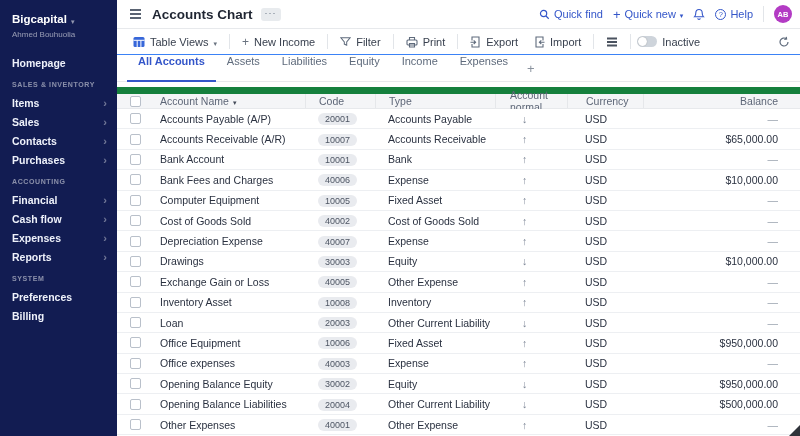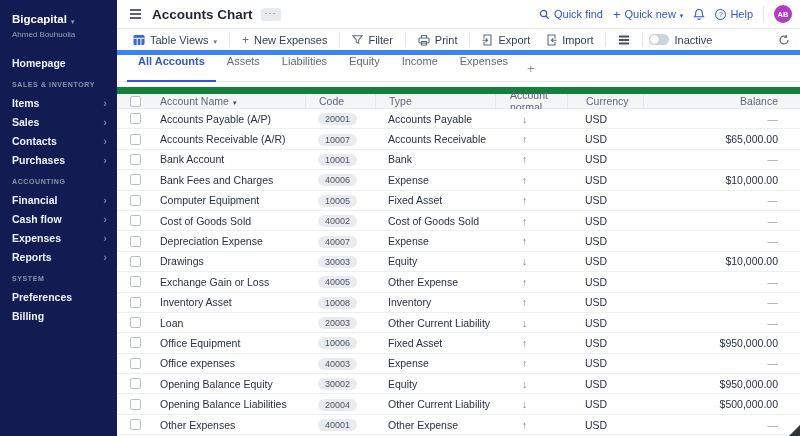--- a/index.html
+++ b/index.html
@@ -30,21 +30,21 @@
   .more-btn { margin-left:8px; background:#e8ebee; border-radius:3px; height:13px; line-height:10px; padding:0 4px; font-size:9px; letter-spacing:1px; color:#5f6b7c; cursor:pointer; }
   .topbar-right { margin-left:auto; display:flex; align-items:center; gap:10px; color:var(--accent,#3456c9); font-size:11px; }
   .tb-link { display:flex; align-items:center; gap:4px; cursor:pointer; white-space:nowrap; }
   .caret-sm::after { content:"▾"; font-size:7px; color:var(--accent,#3456c9); }
   .icon-svg { display:block; }
   .help-circle { width:11px; height:11px; border:1px solid var(--accent,#3456c9); border-radius:50%; font-size:7.5px; display:flex; align-items:center; justify-content:center; }
   .vdiv { width:1px; height:16px; background:#e2e5e9; }
   .avatar { width:18px; height:18px; border-radius:50%; background:var(--avatar_bg,#b33bc4); color:#fff; font-size:7.5px; font-weight:700; display:flex; align-items:center; justify-content:center; cursor:pointer; }
 
   
-  .toolbar { height:27px; border-top:1px solid #e7e9ec; border-bottom:5px solid #3b82f6; display:flex; align-items:center; padding:0 10px; gap:4px; flex-shrink:0; }
+  .toolbar { height:27px; border-top:1px solid #e7e9ec; border-bottom:1px solid #3b82f6; display:flex; align-items:center; padding:0 10px; gap:4px; flex-shrink:0; }
   .t-btn { display:flex; align-items:center; gap:5px; font-size:11px; color:#39414f; padding:0 6px; height:20px; cursor:pointer; white-space:nowrap; border-radius:3px; }
   .t-caret::after { content:"▾"; font-size:7px; color:#6a7380; }
   .t-div { width:1px; height:15px; background:#e2e5e9; margin:0 2px; }
   .plus-glyph { font-size:12px; color:#6a7380; line-height:1; }
   .toggle { width:20px; height:11px; border-radius:6px; background:#ced4db; position:relative; cursor:pointer; }
   .toggle .knob { position:absolute; left:1px; top:1px; width:9px; height:9px; border-radius:50%; background:#fff; box-shadow:0 0 1px rgba(0,0,0,.4); }
   .toggle-label { font-size:11px; color:#39414f; margin-left:5px; }
   .refresh { margin-left:auto; cursor:pointer; display:flex; align-items:center; }
 
   
@@ -201,21 +201,21 @@
           <line x1="0.5" y1="4.3" x2="11.5" y2="4.3" stroke="#fff" stroke-width="1"></line>
           <line x1="4.2" y1="4.3" x2="4.2" y2="11" stroke="#fff" stroke-width="1"></line>
           <line x1="7.9" y1="4.3" x2="7.9" y2="11" stroke="#fff" stroke-width="1"></line>
         </svg>
       <span>Table Views</span>
       <span class="t-caret"></span>
     </div>
     <div class="t-div"></div>
     <div class="t-btn">
       <span class="plus-glyph">+</span>
-      <span>New Expenses</span>
+      <span>New Income</span>
     </div>
     <div class="t-div"></div>
     <div class="t-btn">
       <svg class="icon-svg" width="11" height="11" viewBox="0 0 12 12">
           <path d="M1 2h10L7.3 6.5V10L4.7 8.8V6.5L1 2z" fill="none" stroke="#5f6b7c" stroke-width="1.1"></path>
         </svg>
       <span>Filter</span>
     </div>
     <div class="t-div"></div>
     <div class="t-btn">

